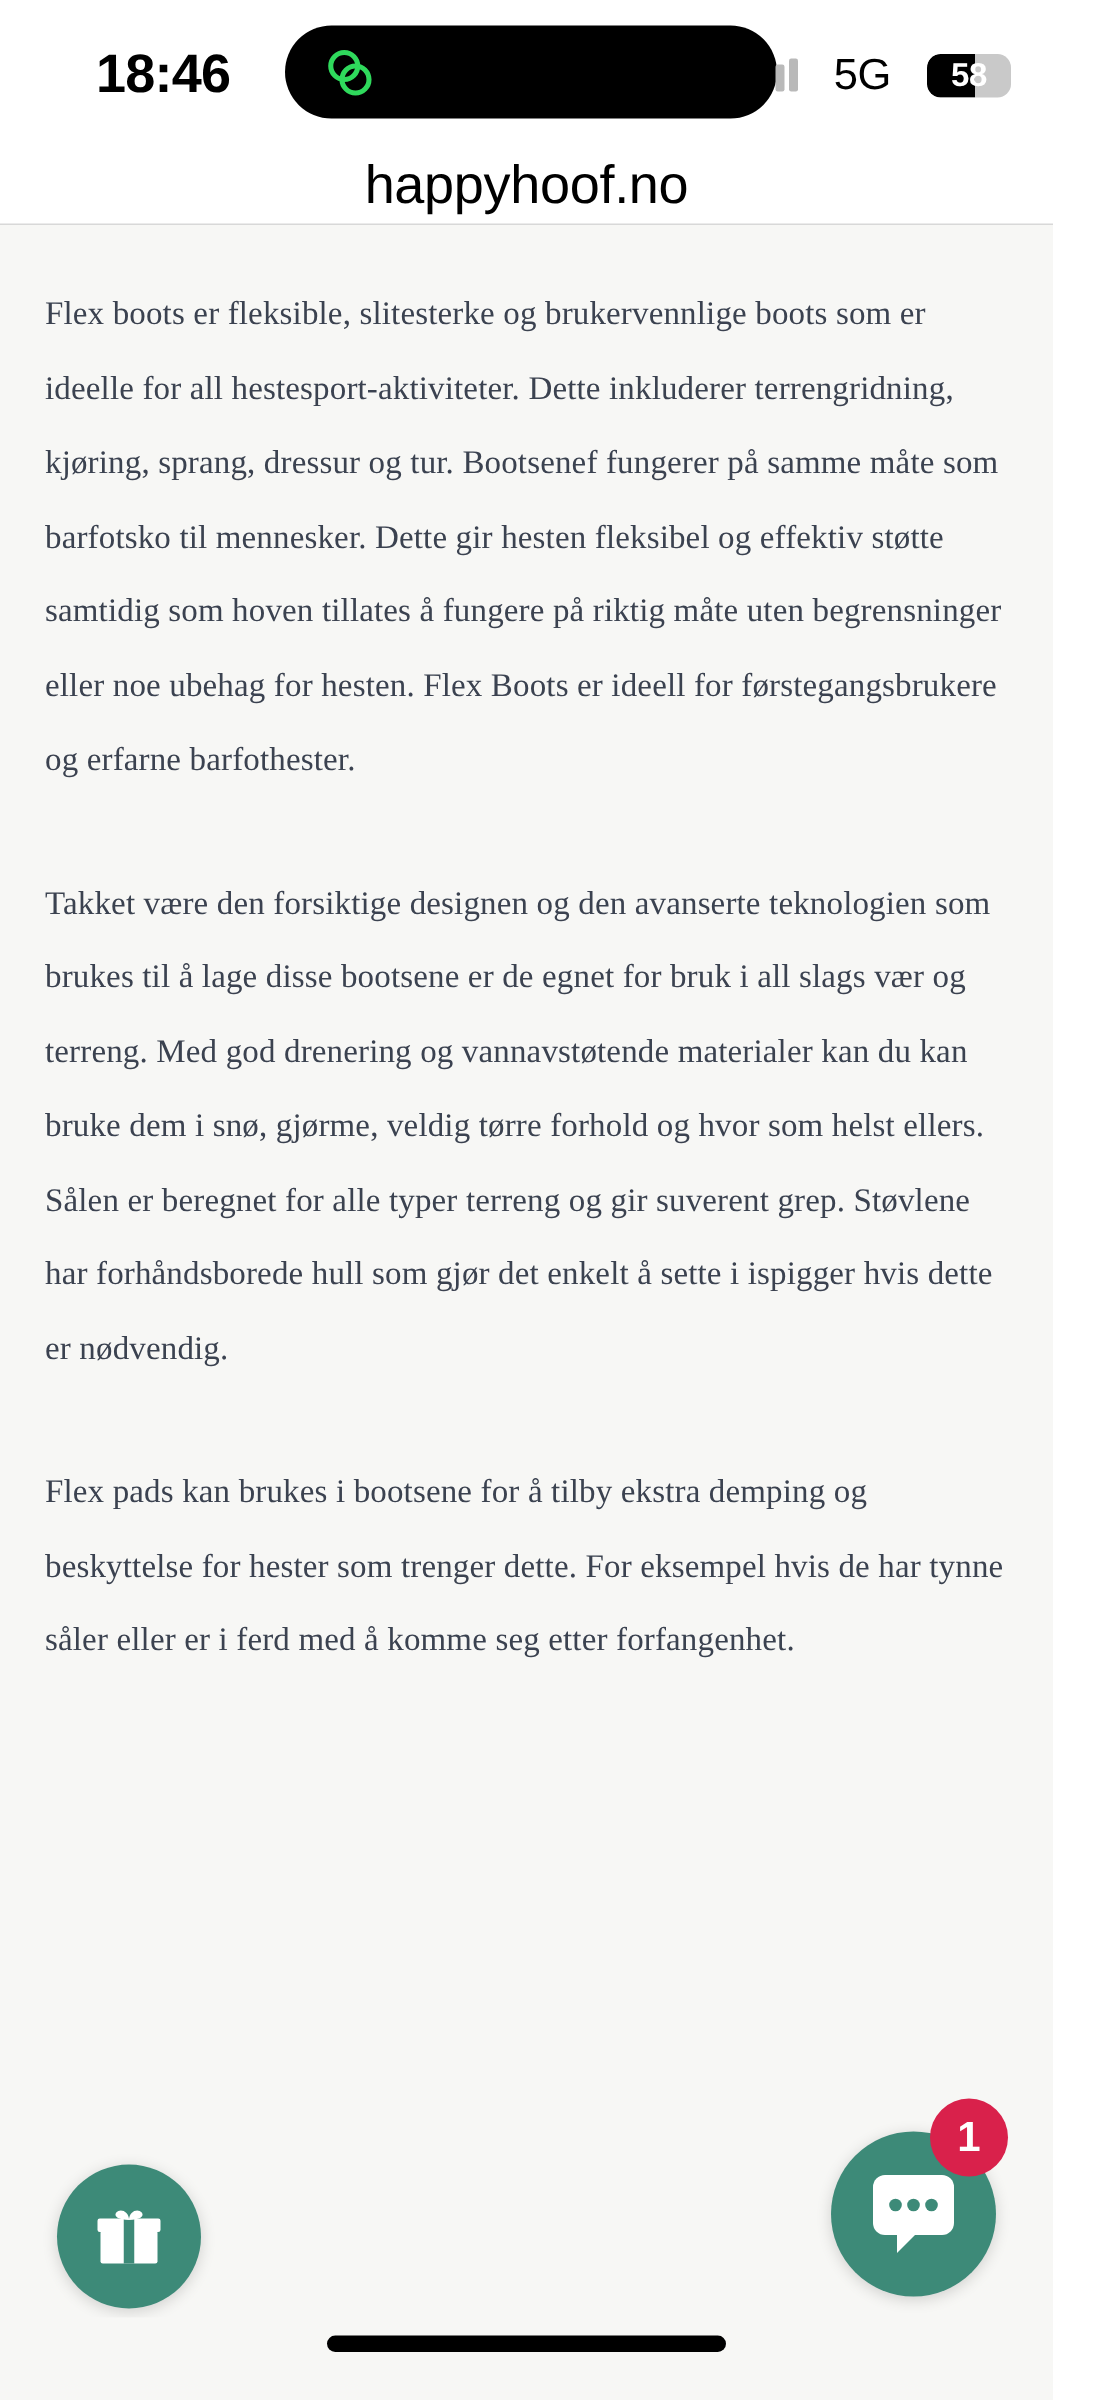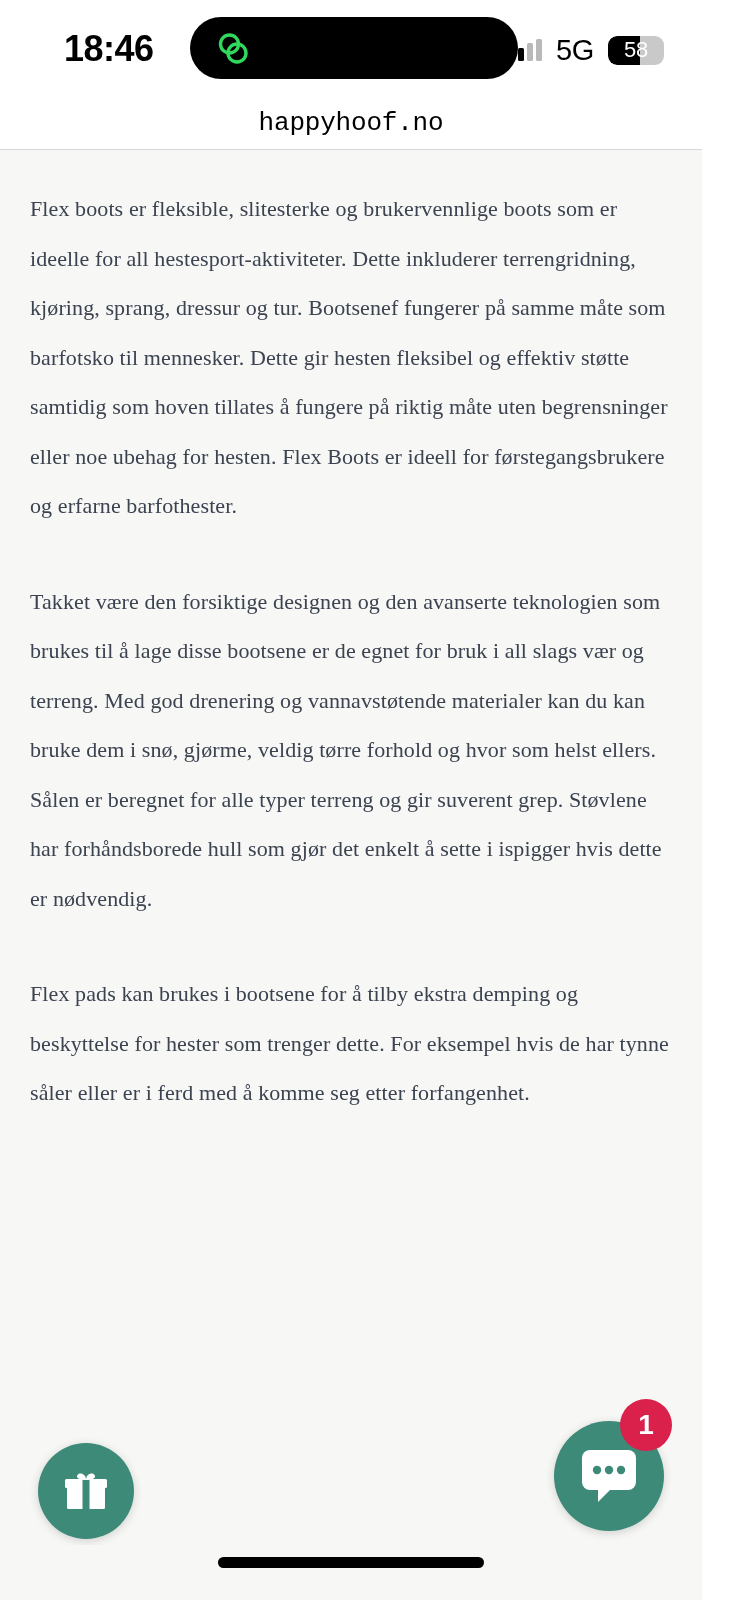--- a/index.html
+++ b/index.html
@@ -51,25 +51,25 @@
   .island-icon {
     position: absolute;
     left: 24px;
     top: 12px;
     width: 40px;
     height: 40px;
   }
 
   .status-right {
     position: absolute;
-    right: 38px;
+    right: 28px;
     top: 32px;
     display: flex;
     align-items: center;
-    gap: 14px;
+    gap: 24px;
     height: 36px;
   }
 
   .signal-bars {
     display: flex;
     align-items: flex-end;
     gap: 3px;
     height: 22px;
   }
   .signal-bars i {
@@ -105,39 +105,39 @@
     position: absolute;
     left: 0; top: 0; bottom: 0;
     width: 58%;
     background: #000000;
     border-radius: 9px 0 0 9px;
   }
   .battery-text {
     position: relative;
     z-index: 2;
     font-size: 22px;
-    font-weight: 400;
+    font-weight: 700;
     color: #ffffff;
     letter-spacing: -0.3px;
     mix-blend-mode: normal;
   }
 
   
   .url-bar {
     height: 54px;
     background: #ffffff;
     display: flex;
     align-items: center;
     justify-content: center;
     border-bottom: 1px solid #d8d8d8;
   }
   .url-text {
-    font-size: 26px;
+    font-size: 36px;
     color: #000000;
-    font-family: Liberation Mono, monospace;
+    font-family: Liberation Sans, sans-serif;
     letter-spacing: -0.2px;
   }
 
   
   .page {
     position: relative;
     background: #f7f7f5;
     height: calc(1600px - 96px - 55px);
     padding: 34px 30px 0 30px;
     overflow: hidden;

